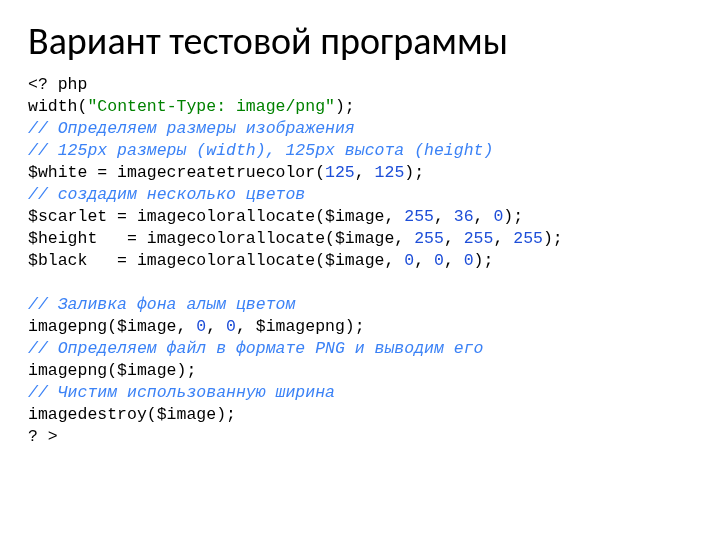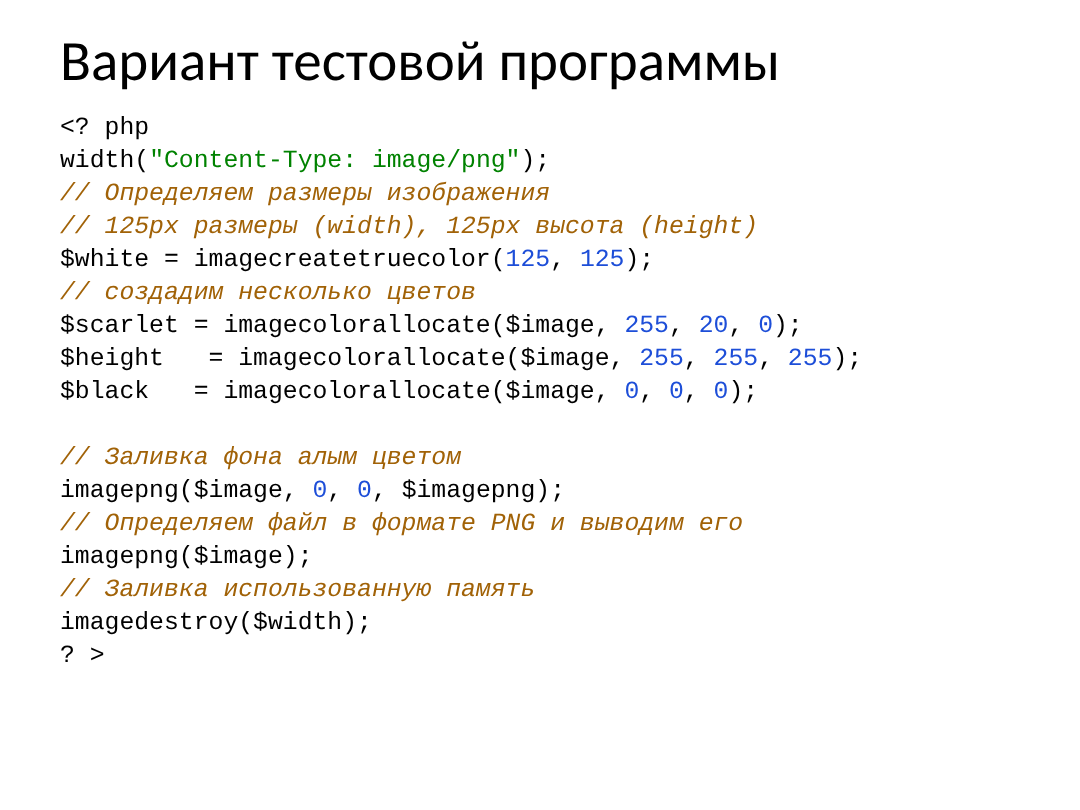--- a/index.html
+++ b/index.html
@@ -8,57 +8,57 @@
     width: 720px;
     height: 540px;
     background: #ffffff;
     font-family: "Segoe UI", Arial, sans-serif;
     overflow: hidden;
   }
   .slide {
     width: 720px;
     height: 500px;
     box-sizing: border-box;
-    padding: 18px 40px 20px 40px;
+    padding: 18px 40px 20px 28px;
   }
   .title {
     font-family: "Calibri", "Segoe UI", Arial, sans-serif;
     font-size: 38px;
     font-weight: 400;
     color: #000;
     margin: 0 0 10px 0;
     letter-spacing: 0px;
   }
   .code {
     font-family: "Courier New", Courier, monospace;
     font-size: 16.5px;
     line-height: 22px;
     white-space: pre;
     color: #000;
   }
   .s  { color: #008200; }   
-  .c  { color: #a16207; font-style: italic; } 
+  .c  { color: #3b82f6; font-style: italic; } 
   .n  { color: #1d4ed8; }   
 </style>
 </head>
 <body>
 
 <div class="slide">
   <h1 class="title">Вариант тестовой программы</h1>
 
   <div class="code"><span>&lt;? php</span>
 <span><span>width(</span><span class="s">"Content-Type: image/png"</span><span>);</span></span>
 <span class="c">// Определяем размеры изображения</span>
 <span class="c">// 125px размеры (width), 125px высота (height)</span>
 <span><span>$white = imagecreatetruecolor(</span><span class="n">125</span><span>, </span><span class="n">125</span><span>);</span></span>
 <span class="c">// создадим несколько цветов</span>
-<span><span>$scarlet = imagecolorallocate($image, </span><span class="n">255</span><span>, </span><span class="n">20</span><span>, </span><span class="n">0</span><span>);</span></span>
+<span><span>$scarlet = imagecolorallocate($image, </span><span class="n">255</span><span>, </span><span class="n">36</span><span>, </span><span class="n">0</span><span>);</span></span>
 <span><span>$height   = imagecolorallocate($image, </span><span class="n">255</span><span>, </span><span class="n">255</span><span>, </span><span class="n">255</span><span>);</span></span>
 <span><span>$black   = imagecolorallocate($image, </span><span class="n">0</span><span>, </span><span class="n">0</span><span>, </span><span class="n">0</span><span>);</span></span>
 
 <span class="c">// Заливка фона алым цветом</span>
 <span><span>imagepng($image, </span><span class="n">0</span><span>, </span><span class="n">0</span><span>, $imagepng);</span></span>
 <span class="c">// Определяем файл в формате PNG и выводим его</span>
 <span>imagepng($image);</span>
-<span class="c">// Заливка использованную память</span>
-<span>imagedestroy($width);</span>
+<span class="c">// Чистим использованную ширина</span>
+<span>imagedestroy($image);</span>
 <span>? &gt;</span></div>
 </div>
 
 </body></html>

